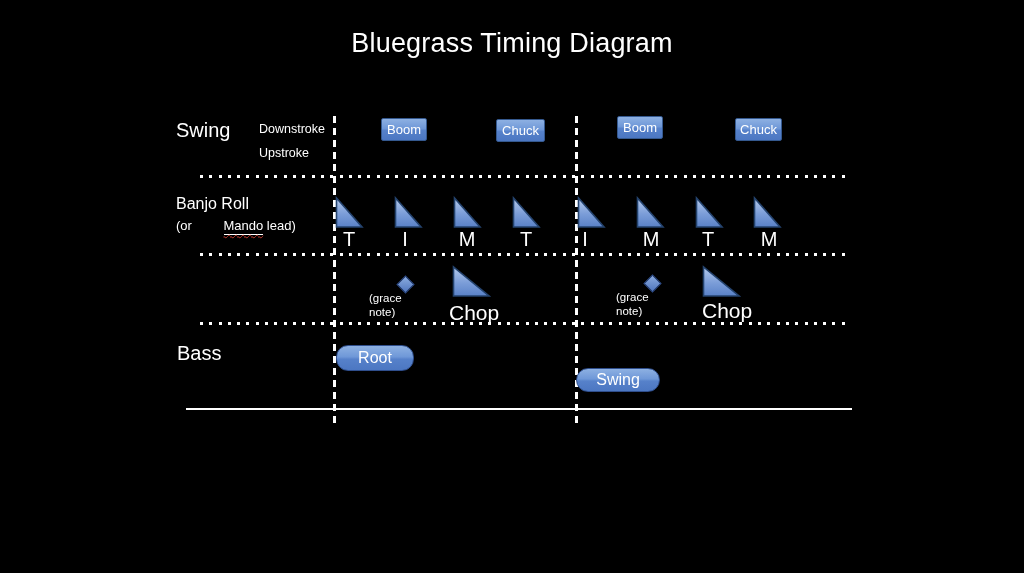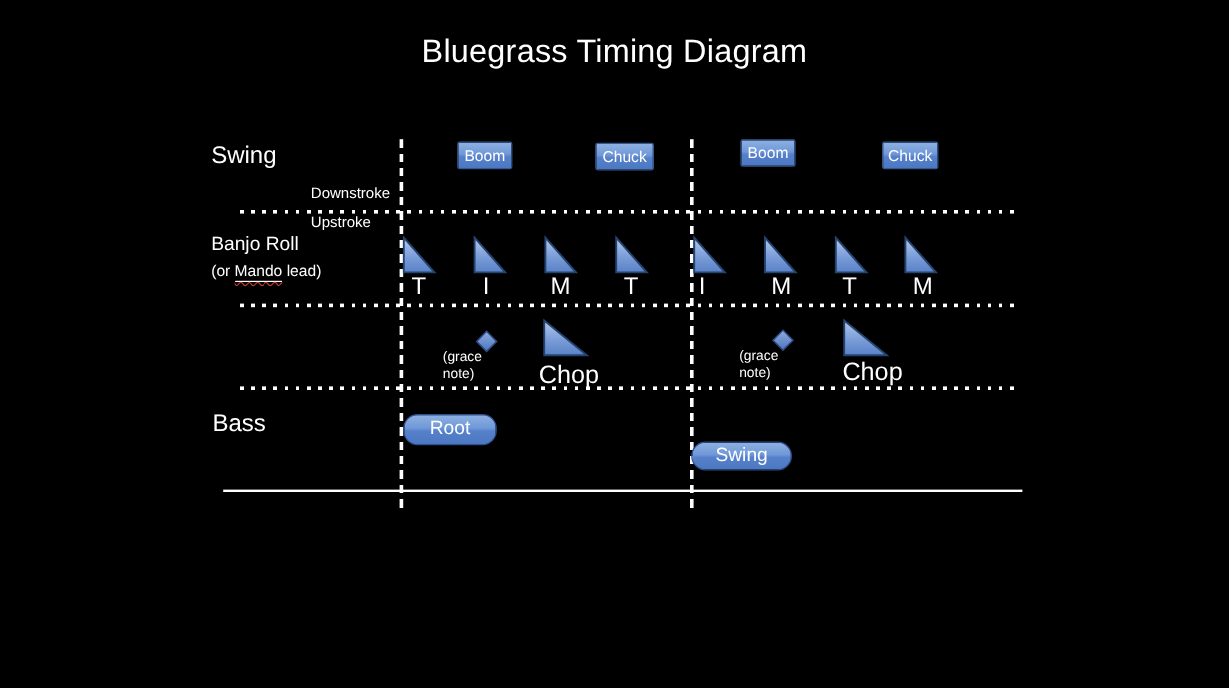--- a/index.html
+++ b/index.html
@@ -6,21 +6,21 @@
   .stage {
     position:relative; width:1024px; height:573px; background:#000;
     font-family:"Liberation Sans", sans-serif; color:#fff; overflow:hidden;padding-left:28px;
   }
   .abs { position:absolute; }
   .title   { top:28px; left:0; width:1024px; text-align:center; font-size:27px; letter-spacing:.2px; }
   .subtitle{ top:62px; left:0; width:1024px; text-align:center; font-size:17px; }
 
   .rowlabel  { font-size:20px; }
   .rowlabel-lg { font-size:16px; }
-  .sublabel  { font-size:12.5px;margin-top:32px; }
+  .sublabel  { font-size:12.5px; }
 
   .gbox {
     height:21px; border:1px solid #35598f; border-radius:2px;
     background:linear-gradient(180deg,#8db0e2 0%,#6f98d8 45%,#5681ca 55%,#4c77c2 100%);
     color:#fff; font-size:13px; display:flex; align-items:center; justify-content:center;
     z-index:3;
     margin-left:41px;
   }
   .bbox {
     border:1px solid #2f4e8c; border-radius:12px;
@@ -47,20 +47,21 @@
     background:linear-gradient(135deg,#8aabdf,#5076be); border:1px solid #2f4e8c;
   }
   .grace { width:72px; text-align:left; font-size:11.5px; line-height:1.25; z-index:3; }
 
   .misspelled {
     border-bottom:1px solid #fff;
     text-decoration:underline wavy #c43a2e;
     text-decoration-thickness:1px;
     text-underline-offset:4px;
     padding-bottom:1px;
+    margin-left:28px;
   }
 </style>
 </head>
 <body>
 
 <svg width="0" height="0" style="position:absolute" aria-hidden="true">
   <defs>
     <linearGradient id="triGrad" x1="0" y1="0" x2="0" y2="1">
       <stop offset="0" stop-color="#b3c9ec"></stop>
       <stop offset="0.55" stop-color="#7b9dd8"></stop>

